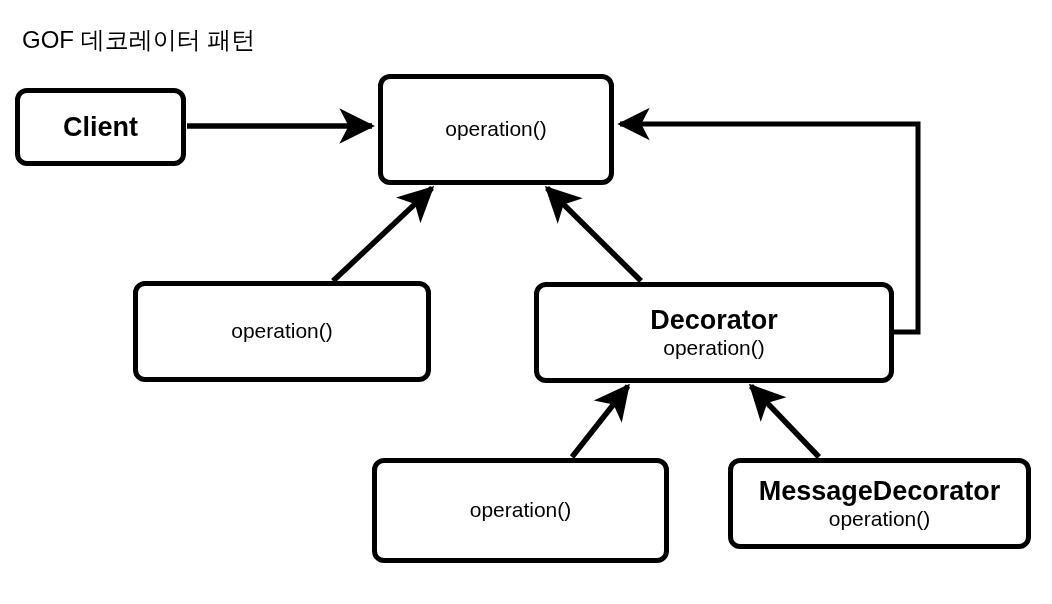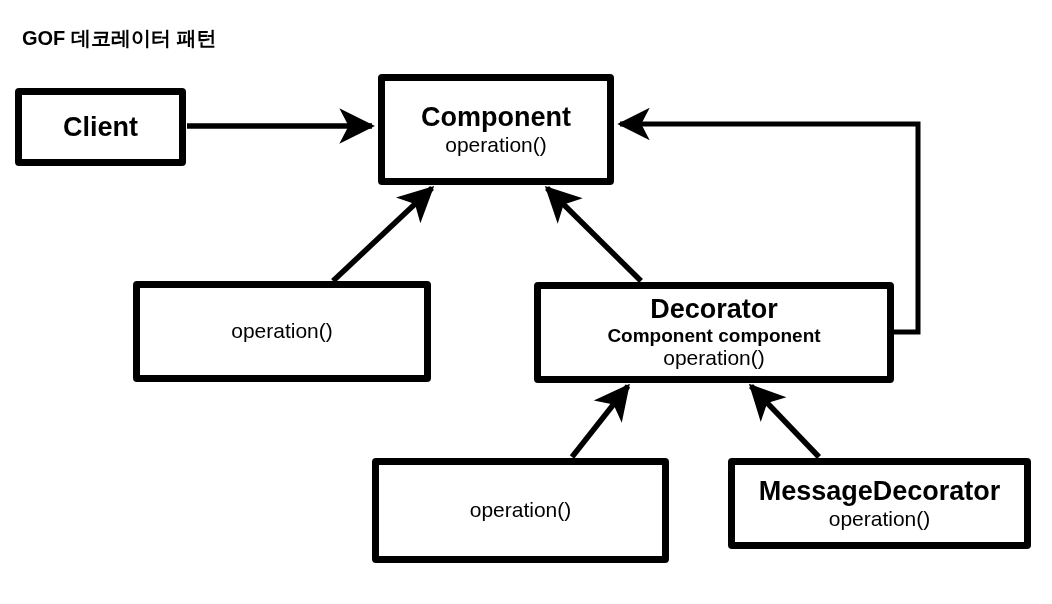--- a/index.html
+++ b/index.html
@@ -16,31 +16,31 @@
     position: relative;
     width: 1052px;
     height: 604px;
     background: #ffffff;
     overflow: hidden;
   }
   #diagram-title {
     position: absolute;
     left: 22px;
     top: 26px;
-    font-size: 20px;
-    font-weight: 700;
+    font-size: 24px;
+    font-weight: 400;
     line-height: 1.2;
     white-space: nowrap;
     color: #000000;
   }
   .uml-box {
     position: absolute;
     box-sizing: border-box;
-    border: 7px solid #000000;
-    border-radius: 4px;
+    border: 5px solid #000000;
+    border-radius: 12px;
     background: #ffffff;
     display: flex;
     flex-direction: column;
     align-items: center;
     justify-content: center;
     text-align: center;
     z-index: 3;
   }
   .box-title {
     font-size: 27px;
@@ -101,31 +101,29 @@
     <line x1="572" y1="457" x2="628" y2="386" stroke="#000000" stroke-width="5.5" marker-end="url(#arrow-filled)"></line>
 
     <line x1="819" y1="457" x2="751" y2="386" stroke="#000000" stroke-width="5.5" marker-end="url(#arrow-filled)"></line>
   </svg>
 
   <div class="uml-box" id="box-client">
     <div class="box-title">Client</div>
   </div>
 
   <div class="uml-box" id="box-component">
-    <div class="box-title">Component</div>
     <div class="box-op">operation()</div>
   </div>
 
   <div class="uml-box" id="box-realcomponent">
     <div class="box-op">operation()</div>
   </div>
 
   <div class="uml-box" id="box-decorator">
     <div class="box-title">Decorator</div>
-    <div class="box-attr">Component component</div>
     <div class="box-op">operation()</div>
   </div>
 
   <div class="uml-box" id="box-timedecorator">
     <div class="box-op">operation()</div>
   </div>
 
   <div class="uml-box" id="box-messagedecorator">
     <div class="box-title">MessageDecorator</div>
     <div class="box-op">operation()</div>

